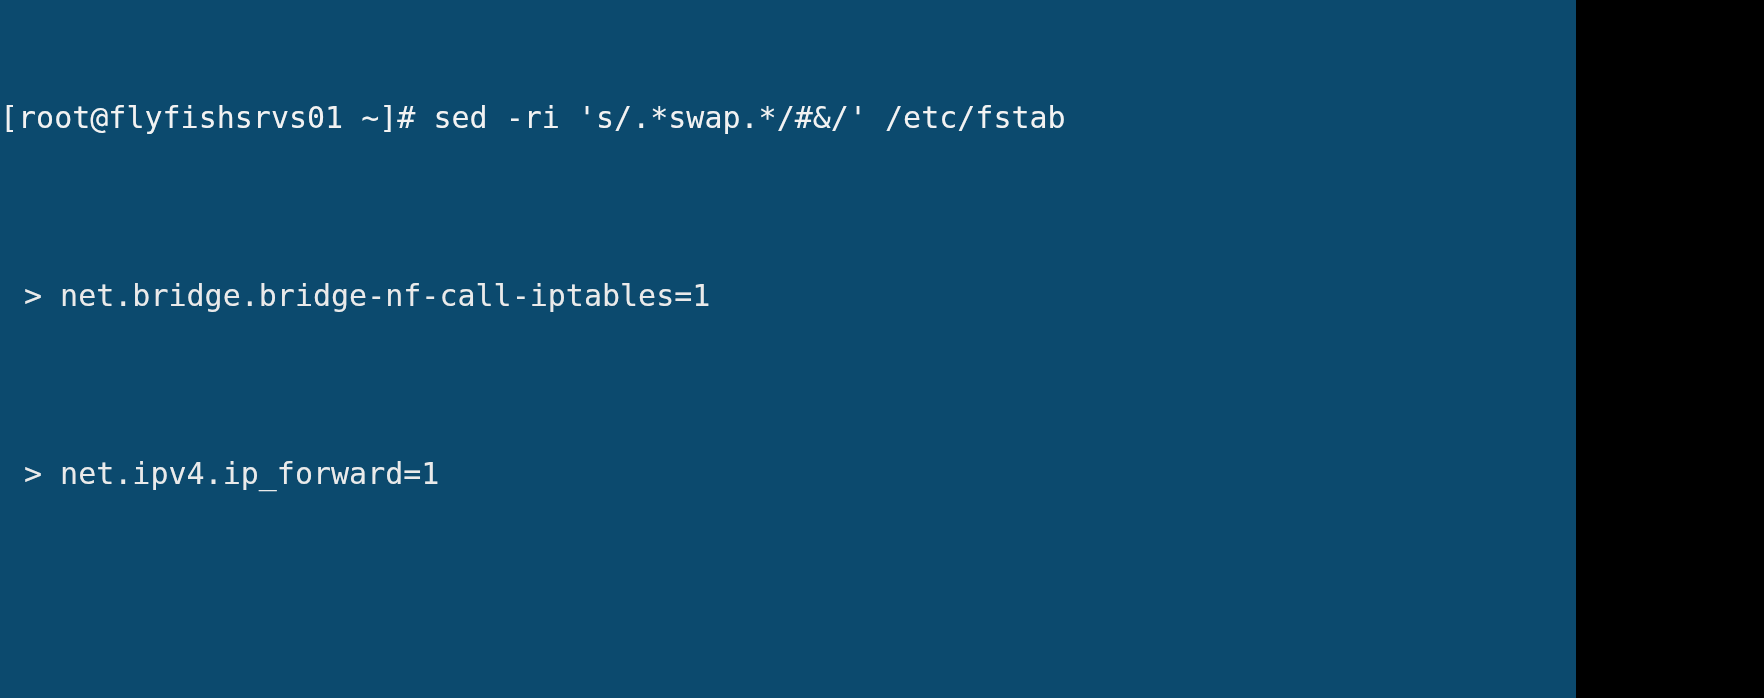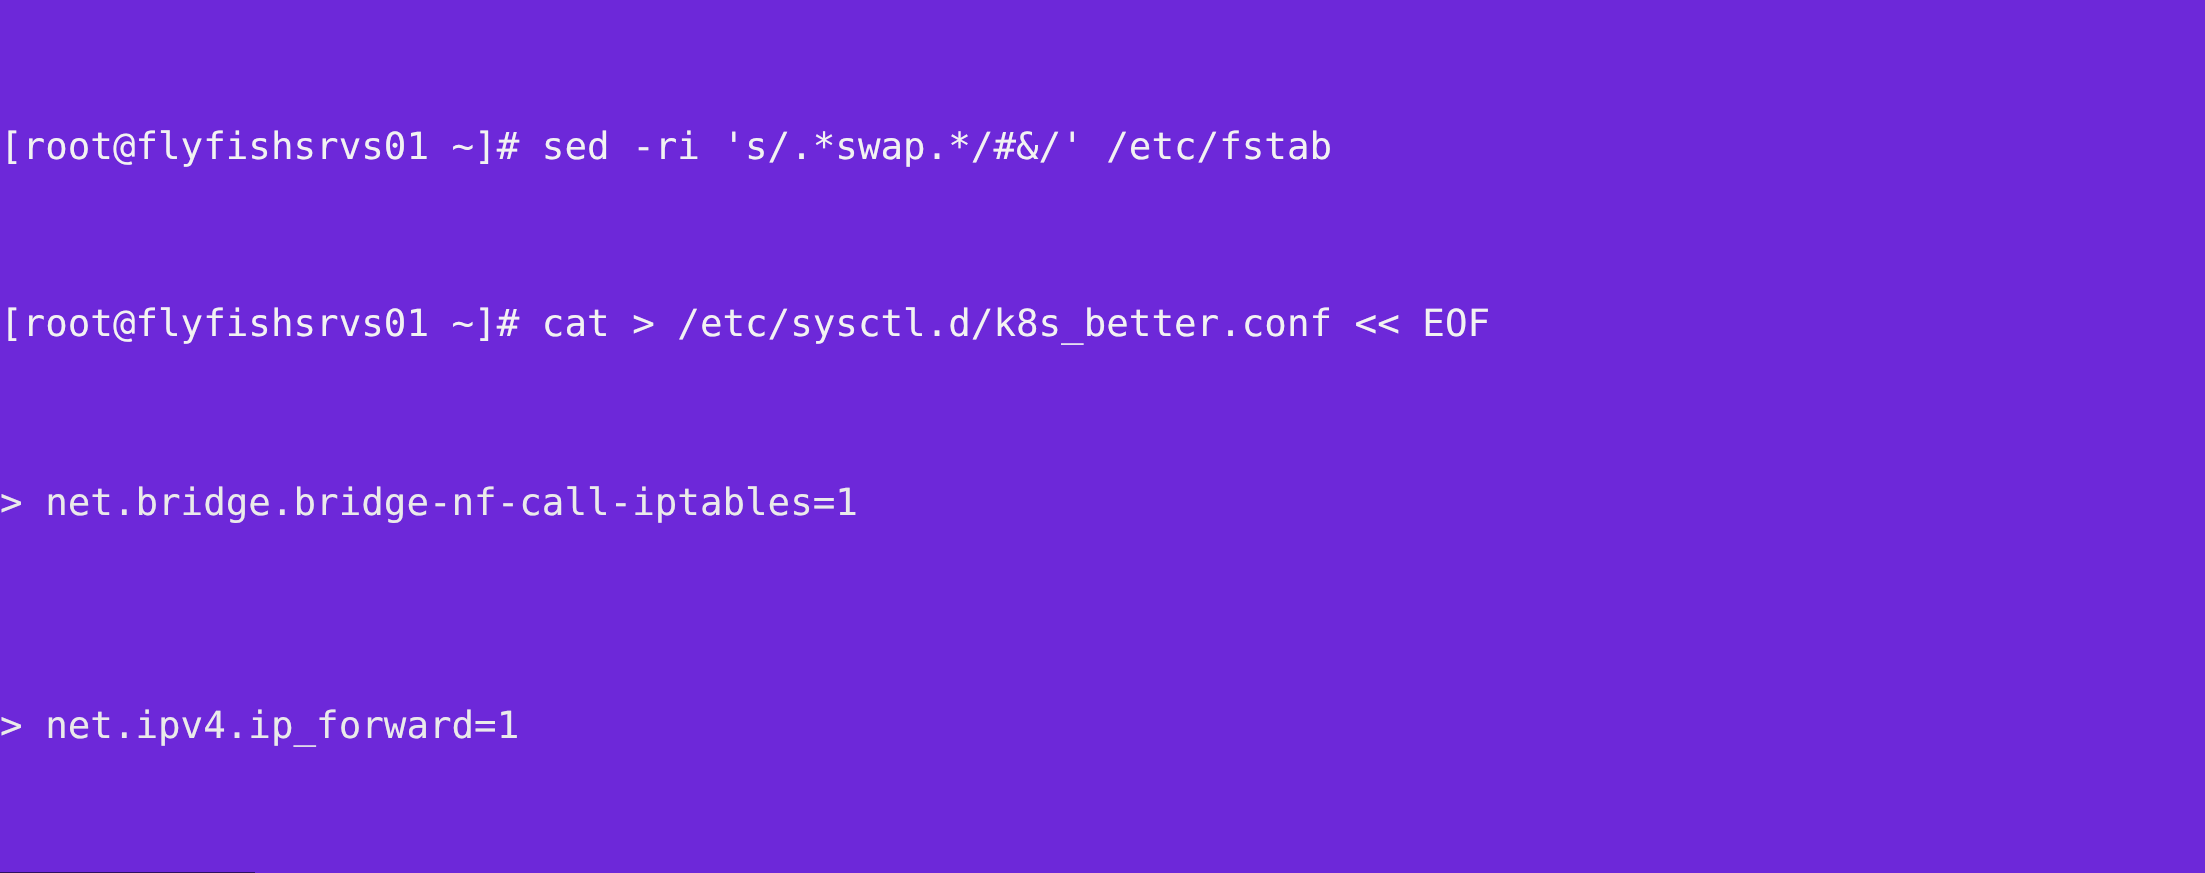--- a/index.html
+++ b/index.html
@@ -9,23 +9,23 @@
     background: #000000;
   }
   body {
     width: 1764px;
     height: 698px;
     overflow: hidden;
     font-family: "DejaVu Sans Mono", "Liberation Mono", monospace;
   }
   #terminal {
     position: relative;
-    width: 1764px;
+    width: 1576px;
     height: 698px;
-    background: #6d28d9;
+    background: #0c4a6e;
     color: #e8e8e8;
     overflow: hidden;
     padding: 0;
     box-sizing: border-box;
   }
   .screen {
     position: absolute;
     left: 0;
     top: -7px;
     width: 1764px;
@@ -36,31 +36,30 @@
     font-family: "DejaVu Sans Mono", "Liberation Mono", monospace;
   }
   .line {
     white-space: pre;
     height: 35.6px;
     color: #e8e8e8;
     font-family: "DejaVu Sans Mono", "Liberation Mono", monospace;
     text-shadow: 0 0 0.4px rgba(255,255,255,0.35);
   }
   .prompt-line { color: #f2f2f2; }
-  .cont-line { color: #eaeaea; }
+  .cont-line { color: #eaeaea; padding-left: 24px; }
 </style>
 </head>
 <body>
 
 <div id="terminal">
   <div class="screen">
 
     <div class="line prompt-line">[root@flyfishsrvs01 ~]# sed -ri 's/.*swap.*/#&amp;/' /etc/fstab</div>
 
-    <div class="line prompt-line">[root@flyfishsrvs01 ~]# cat &gt; /etc/sysctl.d/k8s_better.conf &lt;&lt; EOF</div>
 
     <div class="line cont-line">&gt; net.bridge.bridge-nf-call-iptables=1</div>
 
 
     <div class="line cont-line">&gt; net.ipv4.ip_forward=1</div>
 
     
 
     
 

